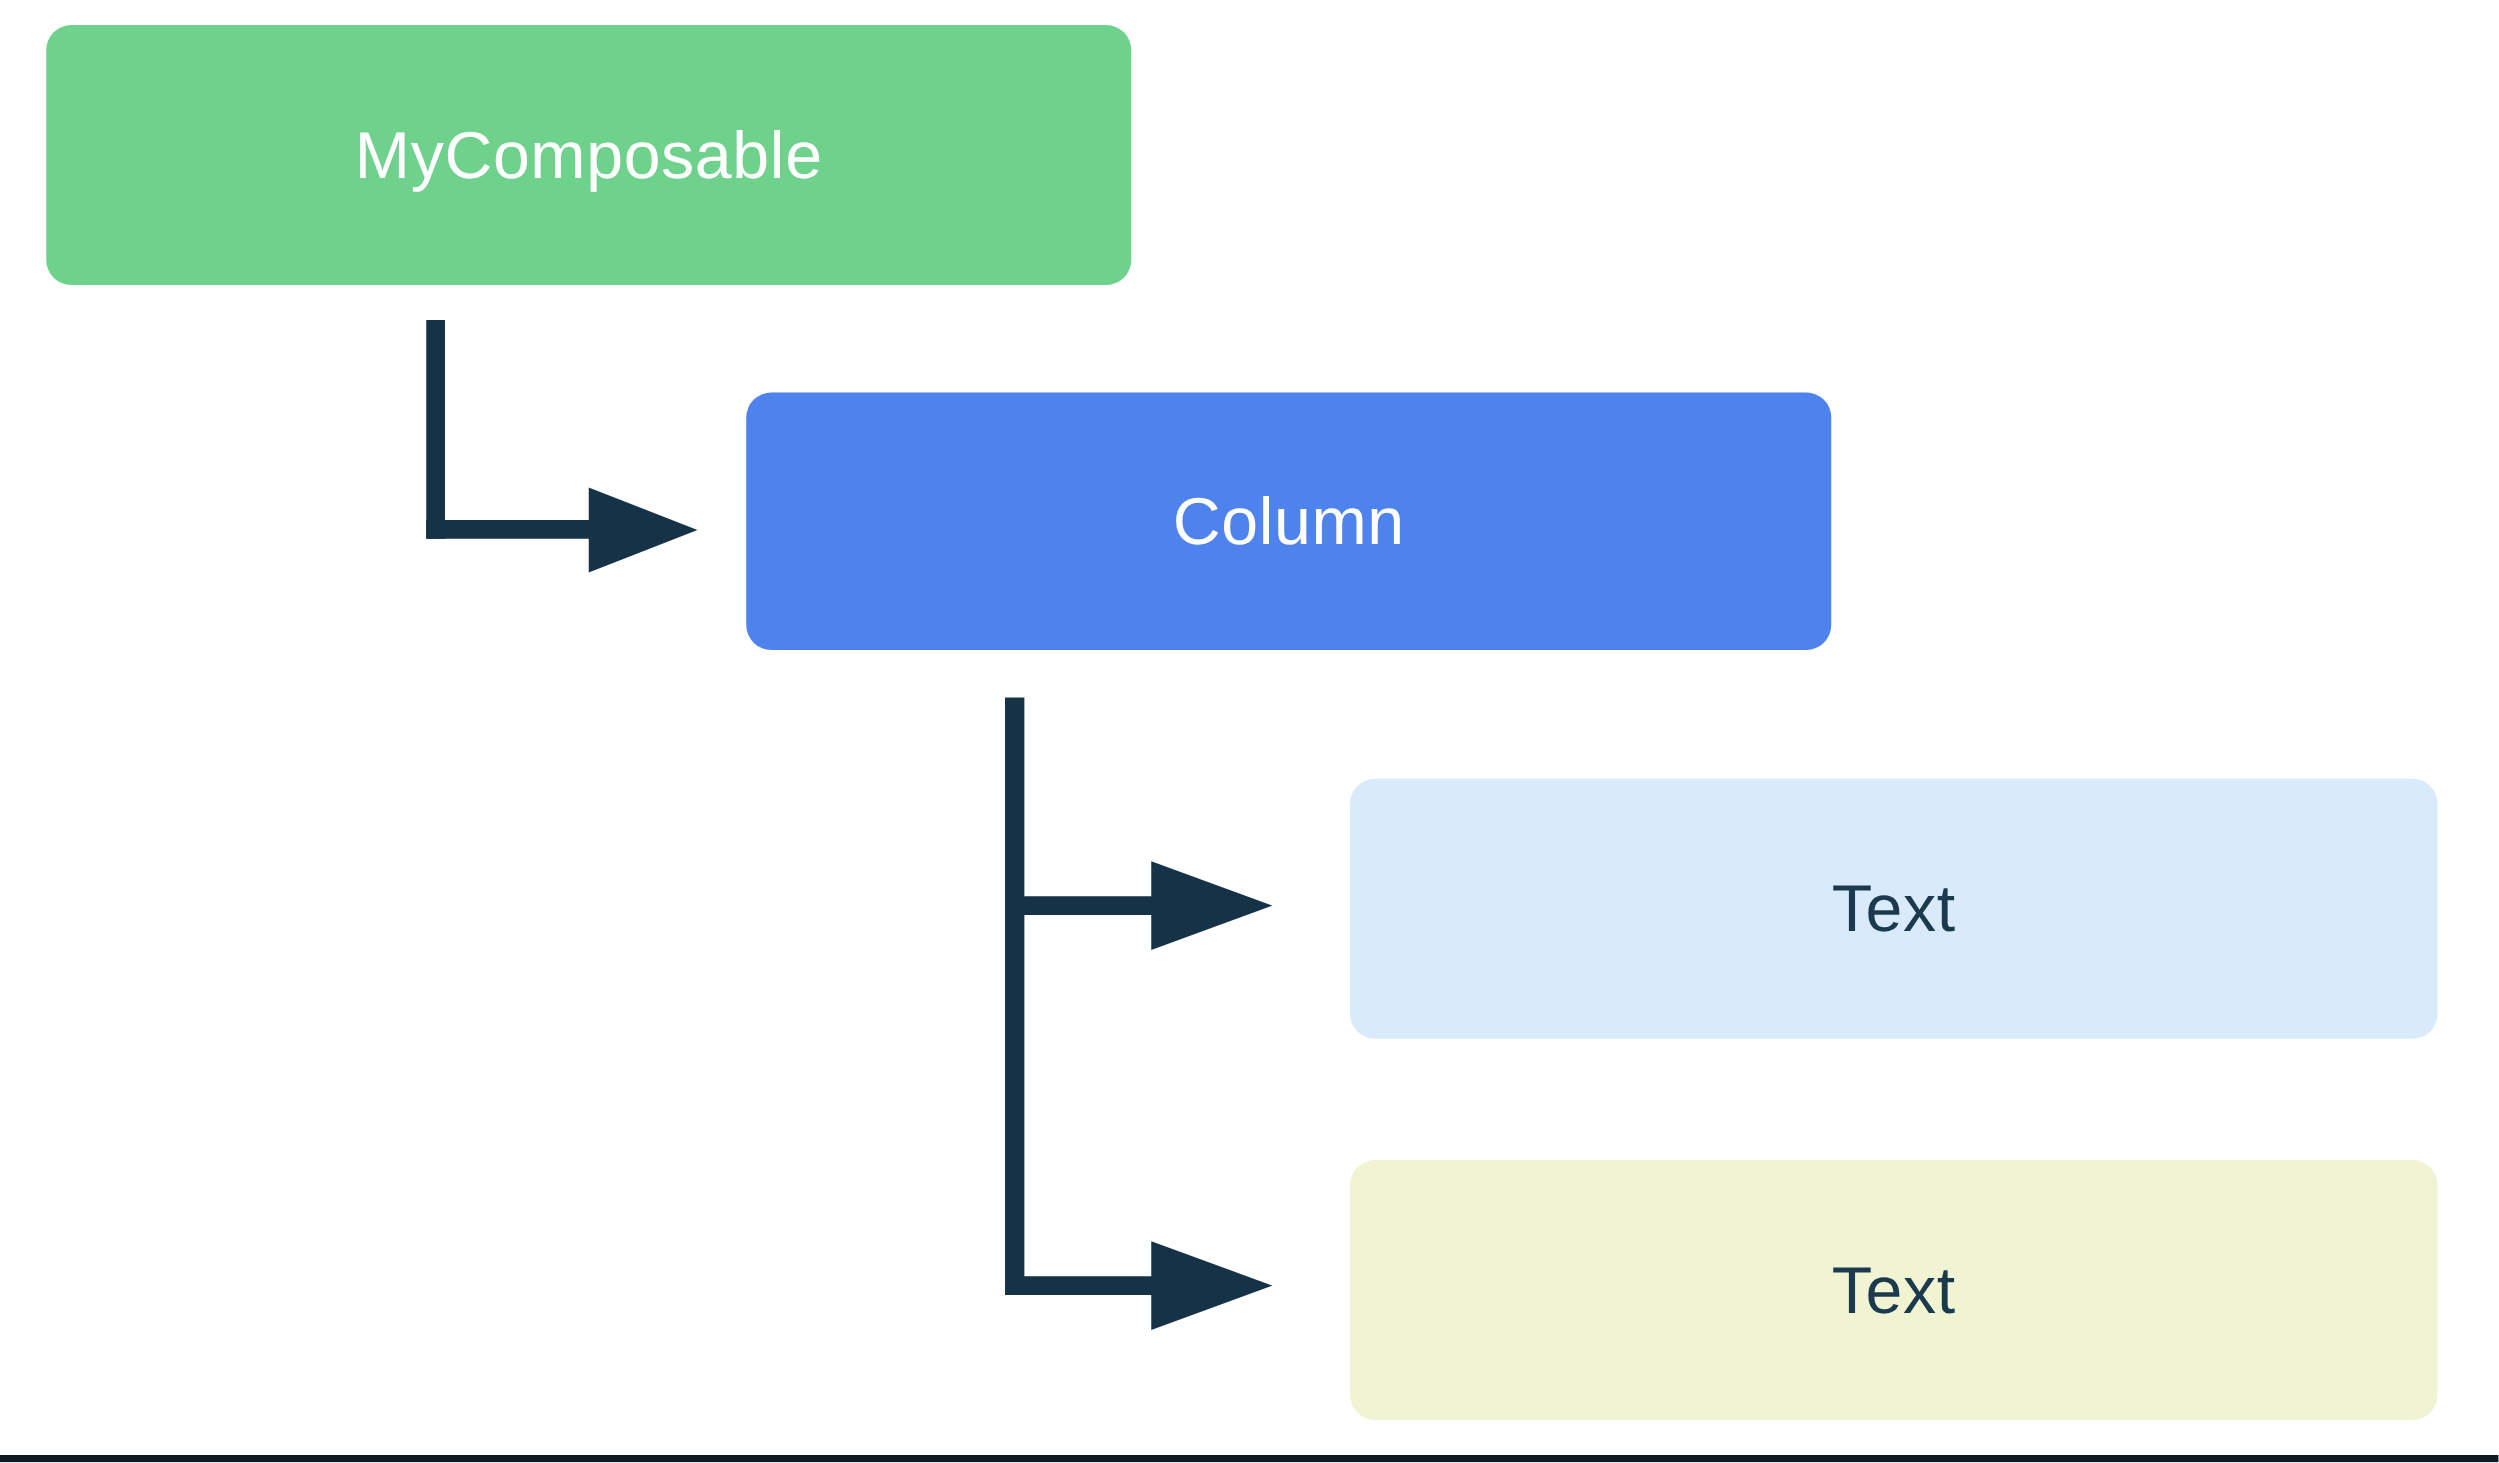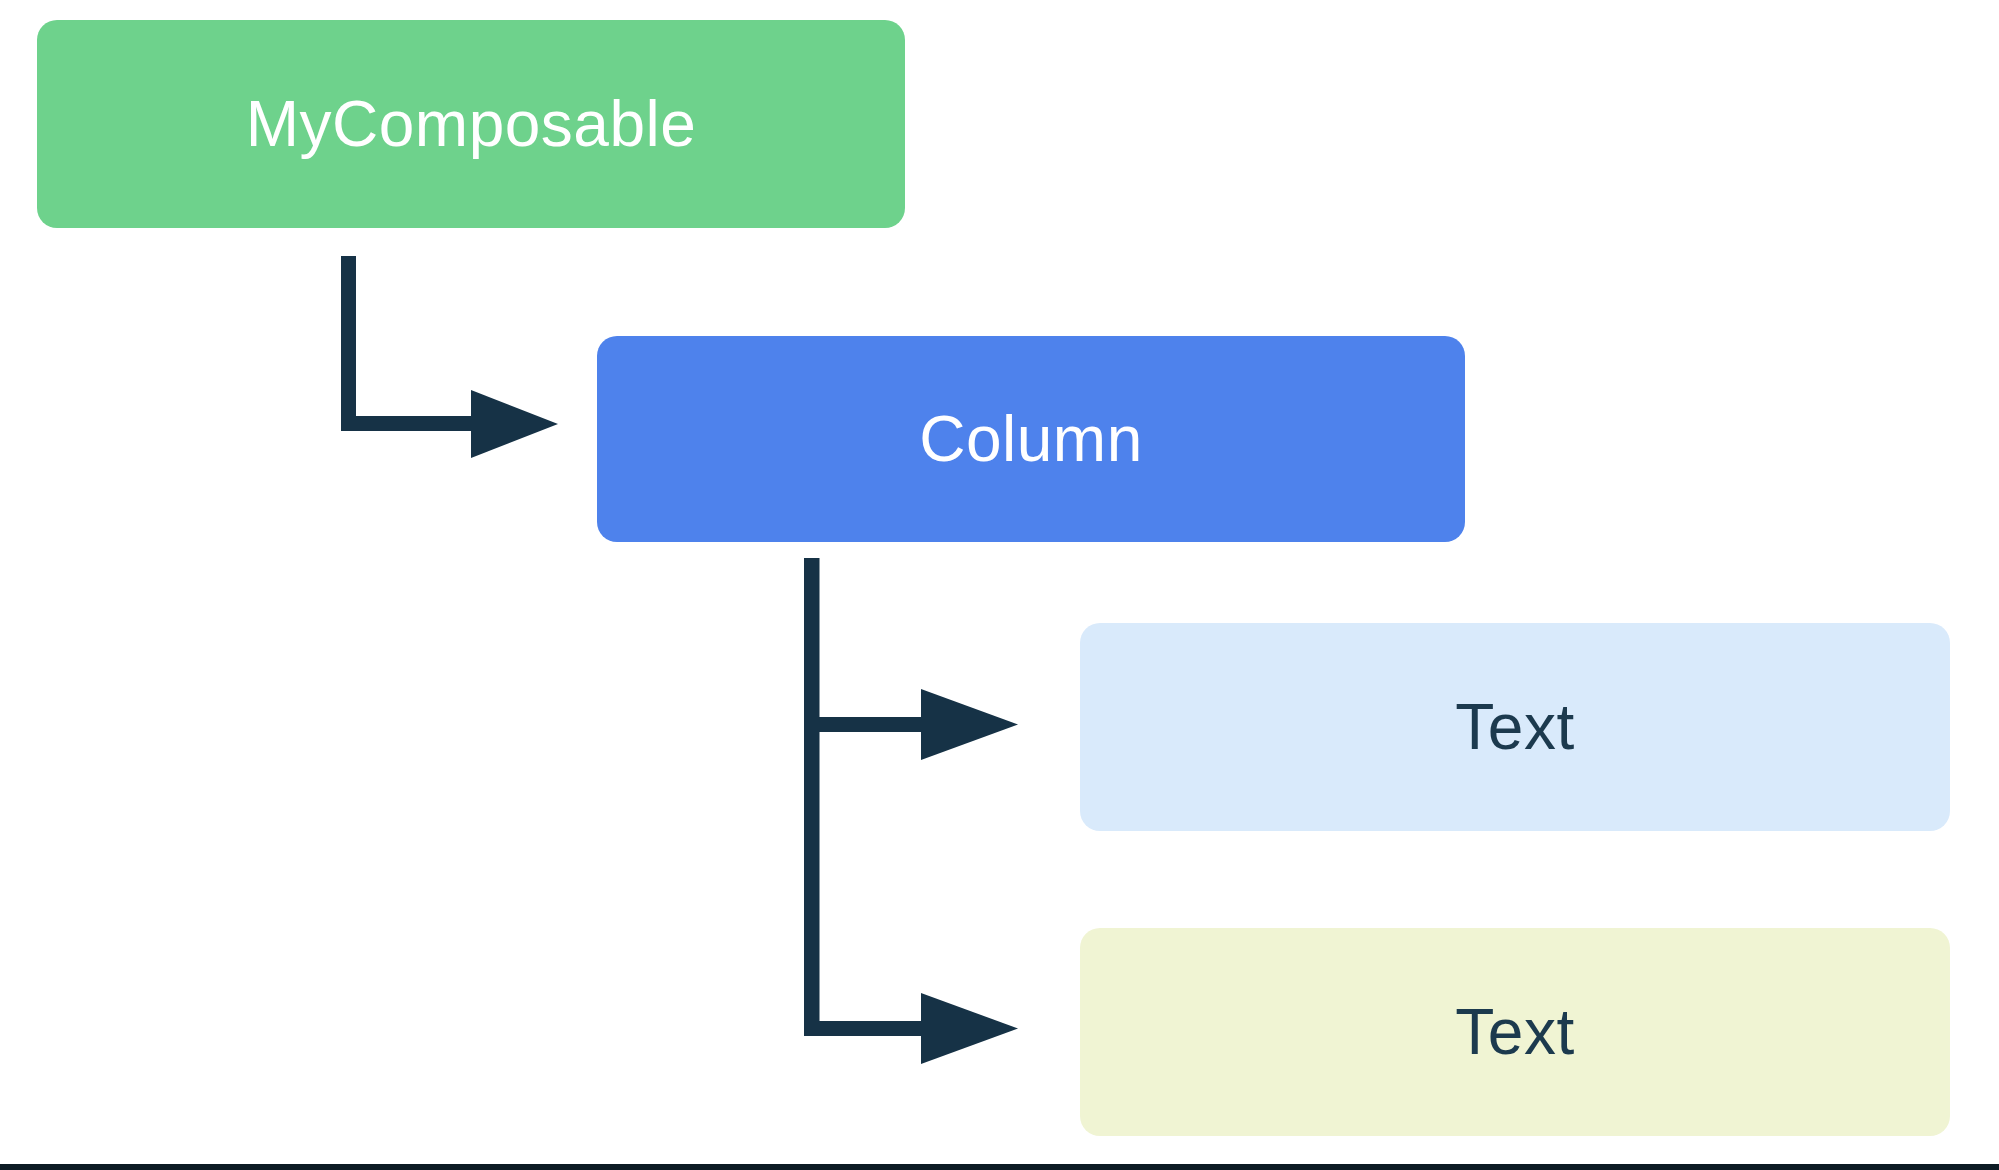--- a/index.html
+++ b/index.html
@@ -24,27 +24,27 @@
     pointer-events: none;
   }
   .node {
     position: absolute;
     border-radius: 20px;
     display: flex;
     align-items: center;
     justify-content: center;
   }
   .node-label {
-    font-size: 64px;
+    font-size: 53px;
     font-weight: 400;
     letter-spacing: 0.5px;
     white-space: nowrap;
   }
   #node-mycomposable { left: 37px;   top: 20px;  width: 868px; height: 208px; }
-  #node-column       { left: 597px;  top: 336px; width: 868px; height: 206px; }
+  #node-column       { left: 597px;  top: 314px; width: 868px; height: 206px; }
   #node-text-1       { left: 1080px; top: 623px; width: 870px; height: 208px; }
   #node-text-2       { left: 1080px; top: 928px; width: 870px; height: 208px; }
   .bottom-border {
     position: absolute;
     left: 0;
     bottom: 0;
     width: 100%;
     height: 6px;
   }
 </style>

